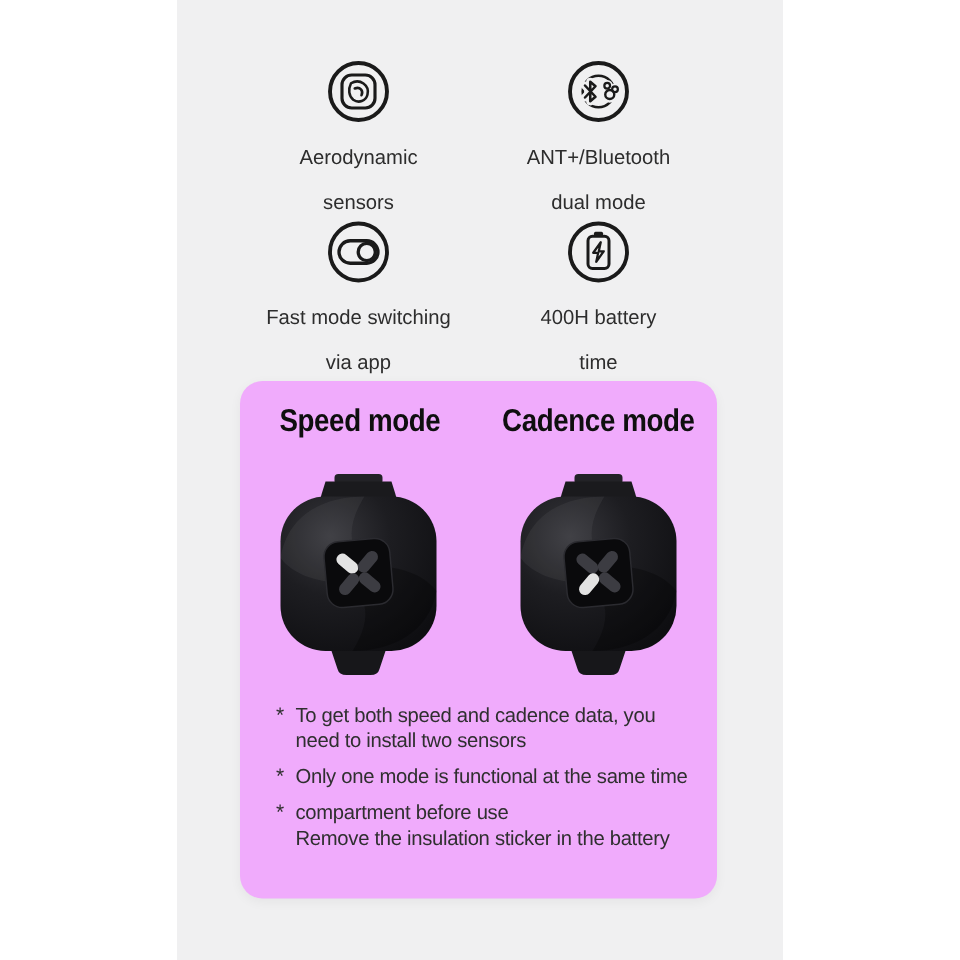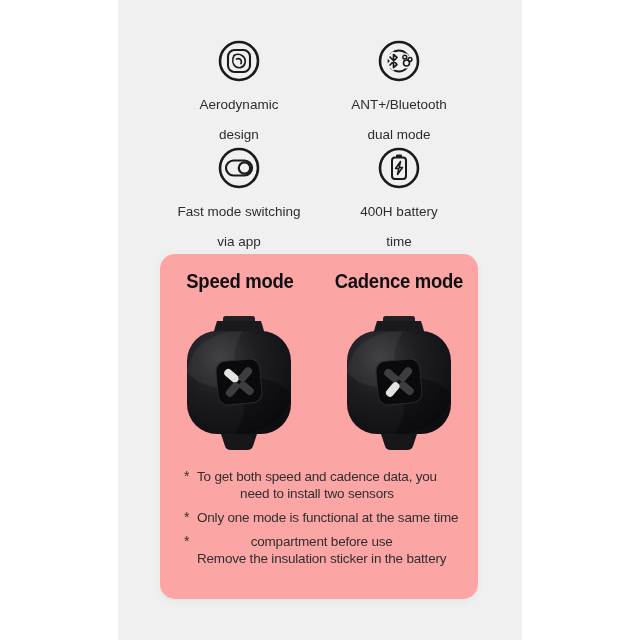--- a/index.html
+++ b/index.html
@@ -18,58 +18,58 @@
   .feature .icon-wrap{display:block;width:46px;height:46px;margin:0 auto;}
   .feature-label{margin-top:4px;font-size:13.5px;line-height:18px;color:#2d2d2d;}
   .feature-label span{display:block;margin-top:12px;}
   .pos-f1{left:36px;top:38px;}
   .pos-f2{left:196px;top:38px;}
   .pos-f3{left:36px;top:145px;}
   .pos-f4{left:196px;top:145px;}
   
   .card{
     position:absolute;left:42px;top:254px;width:318px;height:345px;
-    background:#fca5a5;border-radius:15px;
+    background:#f0abfc;border-radius:15px;
     box-shadow:0 2px 8px rgba(0,0,0,0.05);
   }
   .mode-title{
     position:absolute;top:15px;width:159px;text-align:center;
     font-size:21px;font-weight:bold;color:#0f0f0f;letter-spacing:-0.3px;
   }
   .mode-title span{display:inline-block;transform:scaleX(0.88);transform-origin:center;}
   .mt-1{left:0;} .mt-2{left:159px;}
   .sensor{position:absolute;top:56px;width:112px;height:144px;}
   .sn-1{left:23px;} .sn-2{left:183px;}
   
   .attention{position:absolute;left:24px;top:214px;width:276px;color:#2f2f2f;}
   .attention-heading{font-size:14.5px;line-height:18px;letter-spacing:0.4px;margin:0 0 7px 0;color:#2f2f2f;}
   .bullet{display:flex;margin:0 0 7px 0;}
   .bullet .marker{width:13px;flex:0 0 13px;font-size:14px;line-height:17px;color:#2f2f2f;}
   .bullet .bullet-text{font-size:13.5px;line-height:17px;letter-spacing:-0.2px;}
-  .bullet .bl{display:block;white-space:nowrap;text-align:center;}
+  .bullet .bl{display:block;white-space:nowrap;}
   
   .oicon{display:block;}
 </style>
 </head>
 <body>
 
 <div class="panel">
 
   <div class="feature pos-f1">
     <span class="icon-wrap">
       <svg class="oicon" width="46" height="46" viewBox="-23 -23 46 46" fill="none" stroke="#1a1a1a" stroke-linecap="round">
         <circle r="19" stroke-width="2.6"></circle>
         <rect x="-11" y="-11" width="22" height="22" rx="6.5" stroke-width="2.1"></rect>
         <path d="M-5,-5.5 C1,-9 7.5,-4 6,2 C5,6.5 0,8 -3.5,5.5 C-6.5,3 -7,-1.5 -5,-5.5" stroke-width="1.7"></path>
         <path d="M-2.5,-2 C1,-3.5 3.5,-0.5 2,2.5" stroke-width="1.7"></path>
       </svg>
     </span>
     <div class="feature-label">
       <span>Aerodynamic</span>
-      <span>design</span>
+      <span>sensors</span>
     </div>
   </div>
 
   <div class="feature pos-f2">
     <span class="icon-wrap">
       <svg class="oicon" width="46" height="46" viewBox="-23 -23 46 46" fill="none" stroke="#1a1a1a" stroke-linecap="round" stroke-linejoin="round">
         <circle r="19" stroke-width="2.6"></circle>
         <circle r="10.5" stroke-width="1.8"></circle>
         <g transform="translate(-5.5,0)">
           <path d="M-3.5,-4 L3.5,3.5 L0,6.5 L0,-6.5 L3.5,-3.5 L-3.5,4" stroke="#f0f0f1" stroke-width="5.5"></path>

